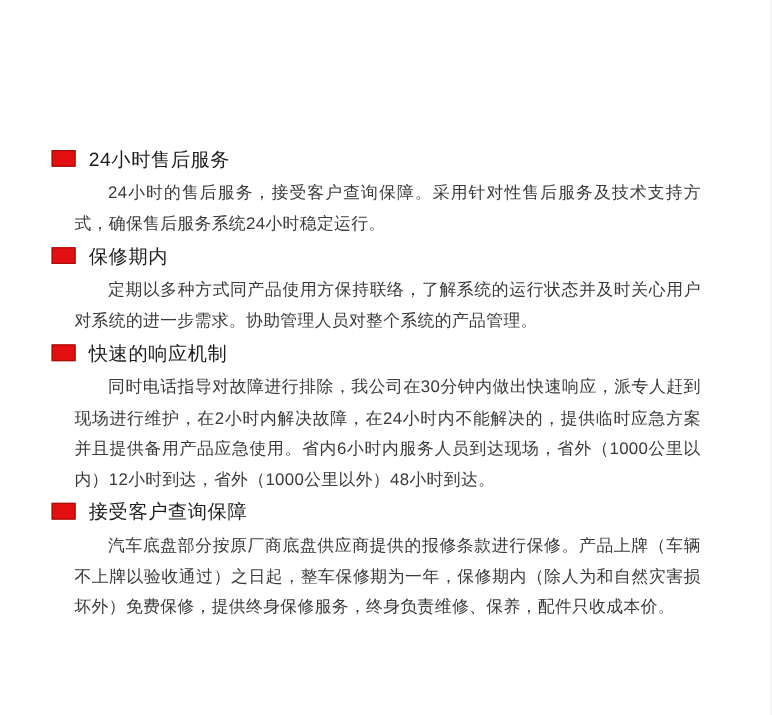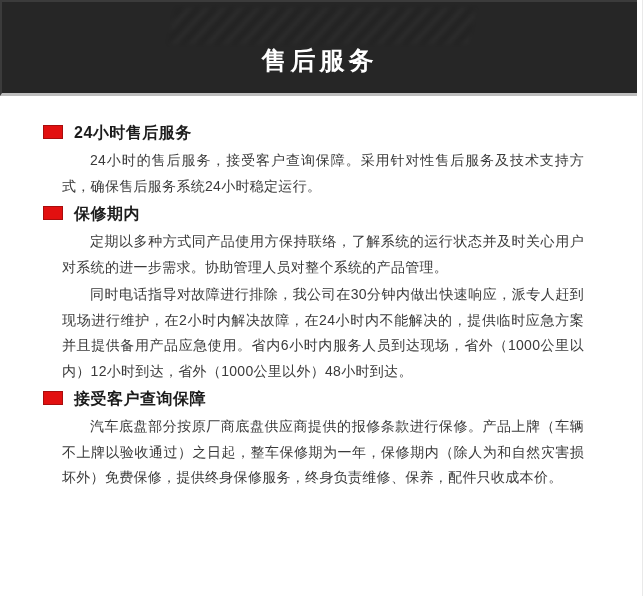--- a/index.html
+++ b/index.html
@@ -81,62 +81,62 @@
     width:20px;height:14px;
     background:var(--accent);
     border:1px solid var(--accent-border);
     box-sizing:border-box;
     margin-right:11px;
     margin-bottom:3px;
     flex:0 0 auto;
   }
   .section-heading-label{
     font-size:16px;
-    font-weight:bold;
+    font-weight:normal;
     color:var(--heading-color);
     letter-spacing:0.5px;
   }
   .section p{
     margin:0 59px 0 62px;
     text-indent:2em;
     font-size:14px;
     line-height:25.5px;
     text-align:justify;
     color:var(--body-color);
     letter-spacing:0.3px;
   }
 </style>
 </head>
 <body>
 
 <div class="page">
 
-  <div class="banner">
-    <div class="watermark"></div>
-    <div class="banner-title">售后服务</div>
-  </div>
 
   <div class="content">
     <div class="section">
       <div class="section-heading">
         <span class="bullet"></span>
         <span class="section-heading-label">24小时售后服务</span>
       </div>
     <p>24小时的售后服务，接受客户查询保障。采用针对性售后服务及技术支持方式，确保售后服务系统24小时稳定运行。</p>
       </div>
 
     <div class="section">
       <div class="section-heading">
         <span class="bullet"></span>
         <span class="section-heading-label">保修期内</span>
       </div>
     <p>定期以多种方式同产品使用方保持联络，了解系统的运行状态并及时关心用户对系统的进一步需求。协助管理人员对整个系统的产品管理。</p>
       </div>
 
     <div class="section">
+      <div class="section-heading">
+        <span class="bullet"></span>
+        <span class="section-heading-label">快速的响应机制</span>
+      </div>
         <p>同时电话指导对故障进行排除，我公司在30分钟内做出快速响应，派专人赶到现场进行维护，在2小时内解决故障，在24小时内不能解决的，提供临时应急方案并且提供备用产品应急使用。省内6小时内服务人员到达现场，省外（1000公里以内）12小时到达，省外（1000公里以外）48小时到达。</p>
       </div>
 
     <div class="section">
       <div class="section-heading">
         <span class="bullet"></span>
         <span class="section-heading-label">接受客户查询保障</span>
       </div>
     <p>汽车底盘部分按原厂商底盘供应商提供的报修条款进行保修。产品上牌（车辆不上牌以验收通过）之日起，整车保修期为一年，保修期内（除人为和自然灾害损坏外）免费保修，提供终身保修服务，终身负责维修、保养，配件只收成本价。</p>
       </div>

